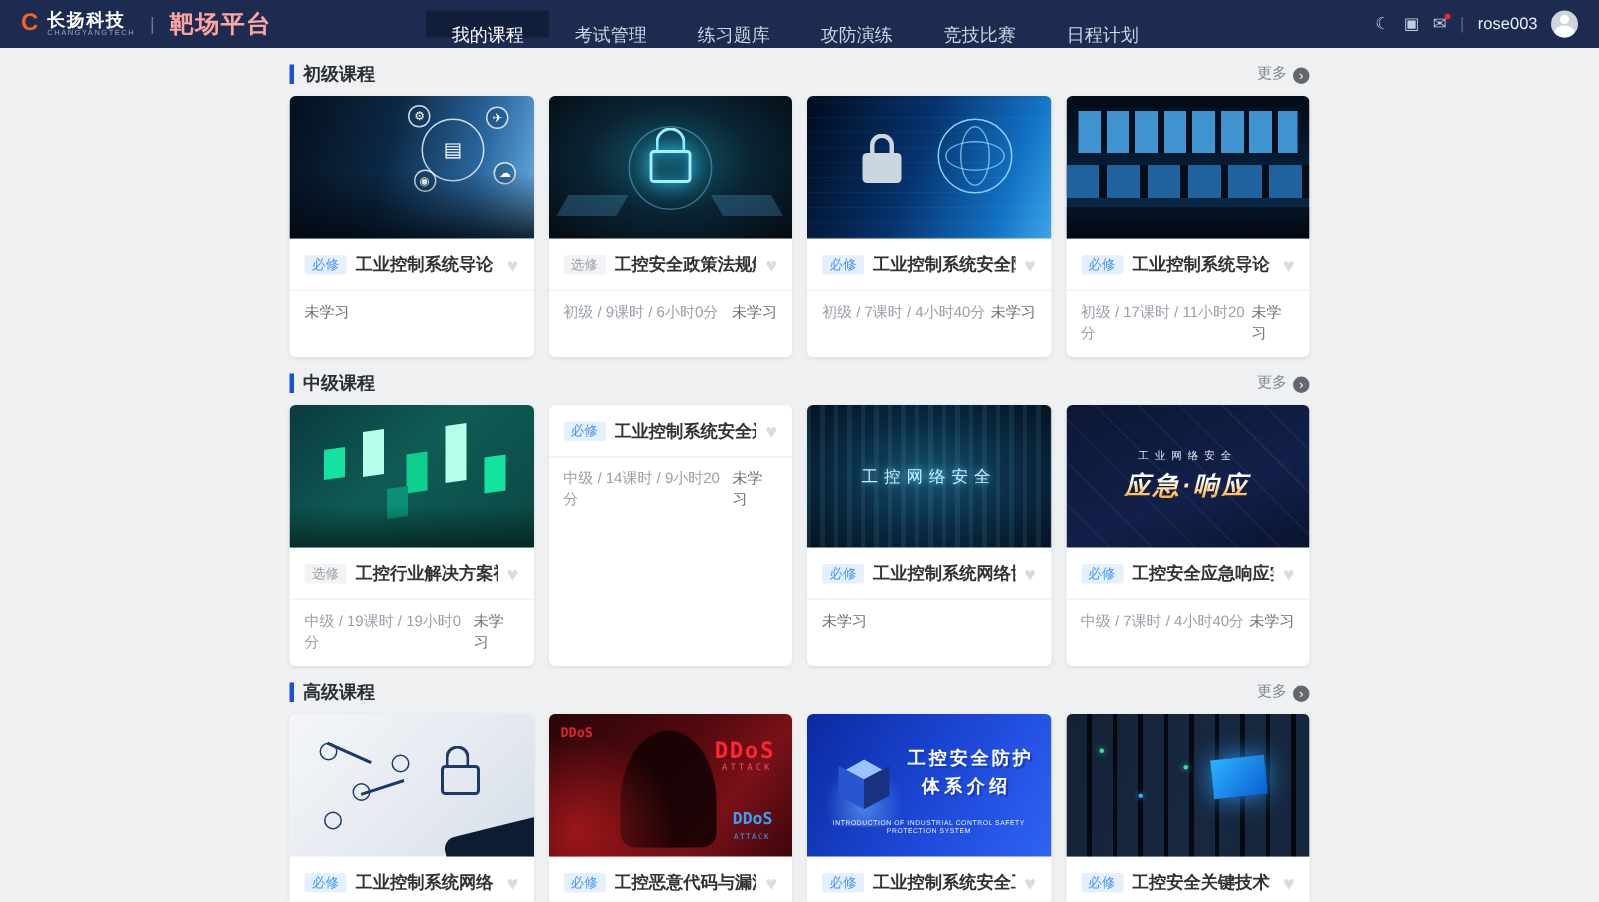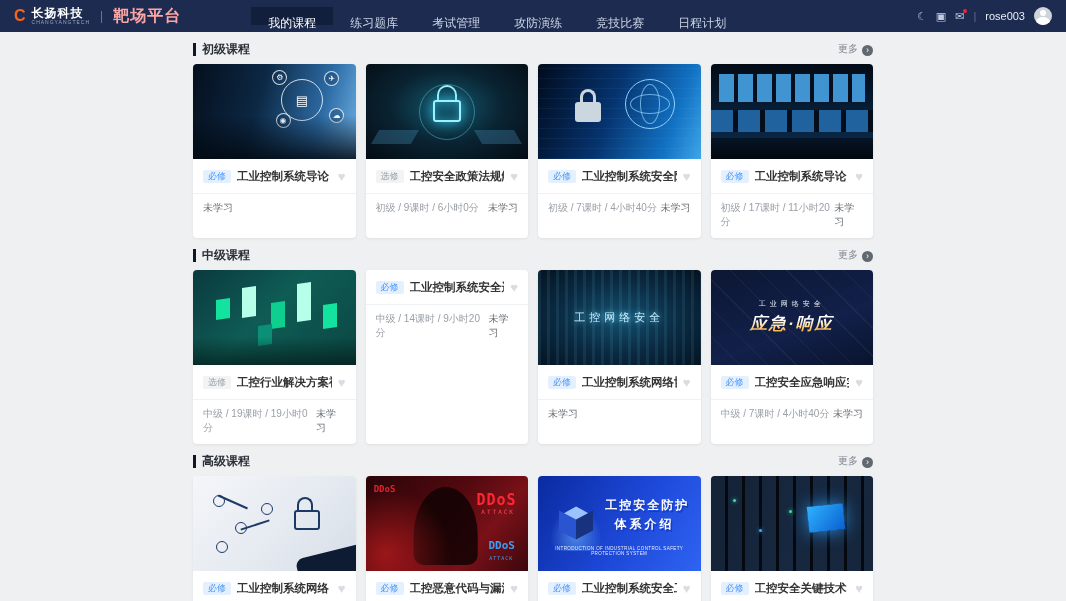--- a/index.html
+++ b/index.html
@@ -9,37 +9,37 @@
   
   .topbar { height:32px; background:#1c2b4f; display:flex; align-items:center; padding:0 14px; }
   .logo { display:flex; align-items:center; gap:6px; }
   .logo-mark { color:#f7641e; font-weight:900; font-size:16px; line-height:1; }
   .brand-wrap { display:flex; flex-direction:column; line-height:1; }
   .brand { color:#fff; font-weight:700; font-size:12px; letter-spacing:1px; }
   .brand-sub { color:#9aa6c0; font-size:5px; letter-spacing:1px; margin-top:1px; }
   .logo-div { color:#6b7a9c; font-size:12px; margin:0 4px; }
   .product { color:#fca5a5; font-size:16px; font-weight:700; letter-spacing:1px; }
 
-  .nav { display:flex; margin-left:70px; height:18px; }
+  .nav { display:flex; margin-left:103px; height:18px; }
   .nav-item { line-height:32px; padding:0 17px; font-size:12px; color:#cdd5e6; cursor:pointer; }
   .nav-item.active { background:#111e3c; color:#fff; }
 
   .user-area { margin-left:auto; display:flex; align-items:center; gap:9px; }
   .hicon { color:#c3ccdf; font-size:11px; position:relative; cursor:pointer; line-height:1; }
   .hicon .dot { position:absolute; top:-2px; right:-3px; width:4px; height:4px; border-radius:50%; background:#f5222d; }
   .user-div { color:#5d6c8d; font-size:11px; }
   .username { color:#e8ecf5; font-size:11px; }
   .avatar { width:18px; height:18px; border-radius:50%; background:#cfd4db; position:relative; overflow:hidden; cursor:pointer; }
   .avatar::before { content:''; position:absolute; top:3px; left:6px; width:6px; height:6px; border-radius:50%; background:#fff; }
   .avatar::after { content:''; position:absolute; top:10px; left:2px; width:14px; height:10px; border-radius:50%; background:#fff; }
 
   
   .content { width:680px; margin:0 auto; }
   .sec-head { display:flex; justify-content:space-between; align-items:center; margin:10px 0 8px; }
-  .sec-title { font-size:12px; font-weight:700; color:#2b2f36; border-left:3px solid #0f172a; padding-left:6px; line-height:13px; }
+  .sec-title { font-size:12px; font-weight:700; color:#2b2f36; border-left:3px solid #1d4ed8; padding-left:6px; line-height:13px; }
   .more { display:flex; align-items:flex-end; gap:4px; cursor:pointer; }
   .more-label { font-size:10px; color:#80868f; }
   .more-circle { width:11px; height:11px; border-radius:50%; background:#62686f; color:#fff; font-size:9px; line-height:10px; text-align:center; }
 
   .cards { display:grid; grid-template-columns:repeat(4,1fr); gap:10px; }
   .card { background:#fff; border-radius:4px; overflow:hidden; box-shadow:0 1px 3px rgba(0,0,0,.07); cursor:pointer; }
   .thumb { height:95px; position:relative; overflow:hidden; }
   .trow { display:flex; align-items:center; gap:6px; padding:10px 10px 9px; }
   .badge { flex:none; font-size:9px; padding:2px 5px; border-radius:2px; line-height:1; }
   .badge.req { color:#4796f7; background:#e5f0fe; }
@@ -165,22 +165,22 @@
     <span class="brand-wrap">
       <span class="brand">长扬科技</span>
       <span class="brand-sub">CHANGYANGTECH</span>
     </span>
     <span class="logo-div">|</span>
     <span class="product">靶场平台</span>
   </div>
 
   <div class="nav">
     <div class="nav-item active">我的课程</div>
+    <div class="nav-item">考试管理</div>
     <div class="nav-item">练习题库</div>
-    <div class="nav-item">考试管理</div>
     <div class="nav-item">攻防演练</div>
     <div class="nav-item">竞技比赛</div>
     <div class="nav-item">日程计划</div>
   </div>
 
   <div class="user-area">
     <span class="hicon">☾</span>
     <span class="hicon">▣</span>
     <span class="hicon"><span>✉</span><span class="dot"></span></span>
     <span class="user-div">|</span>

